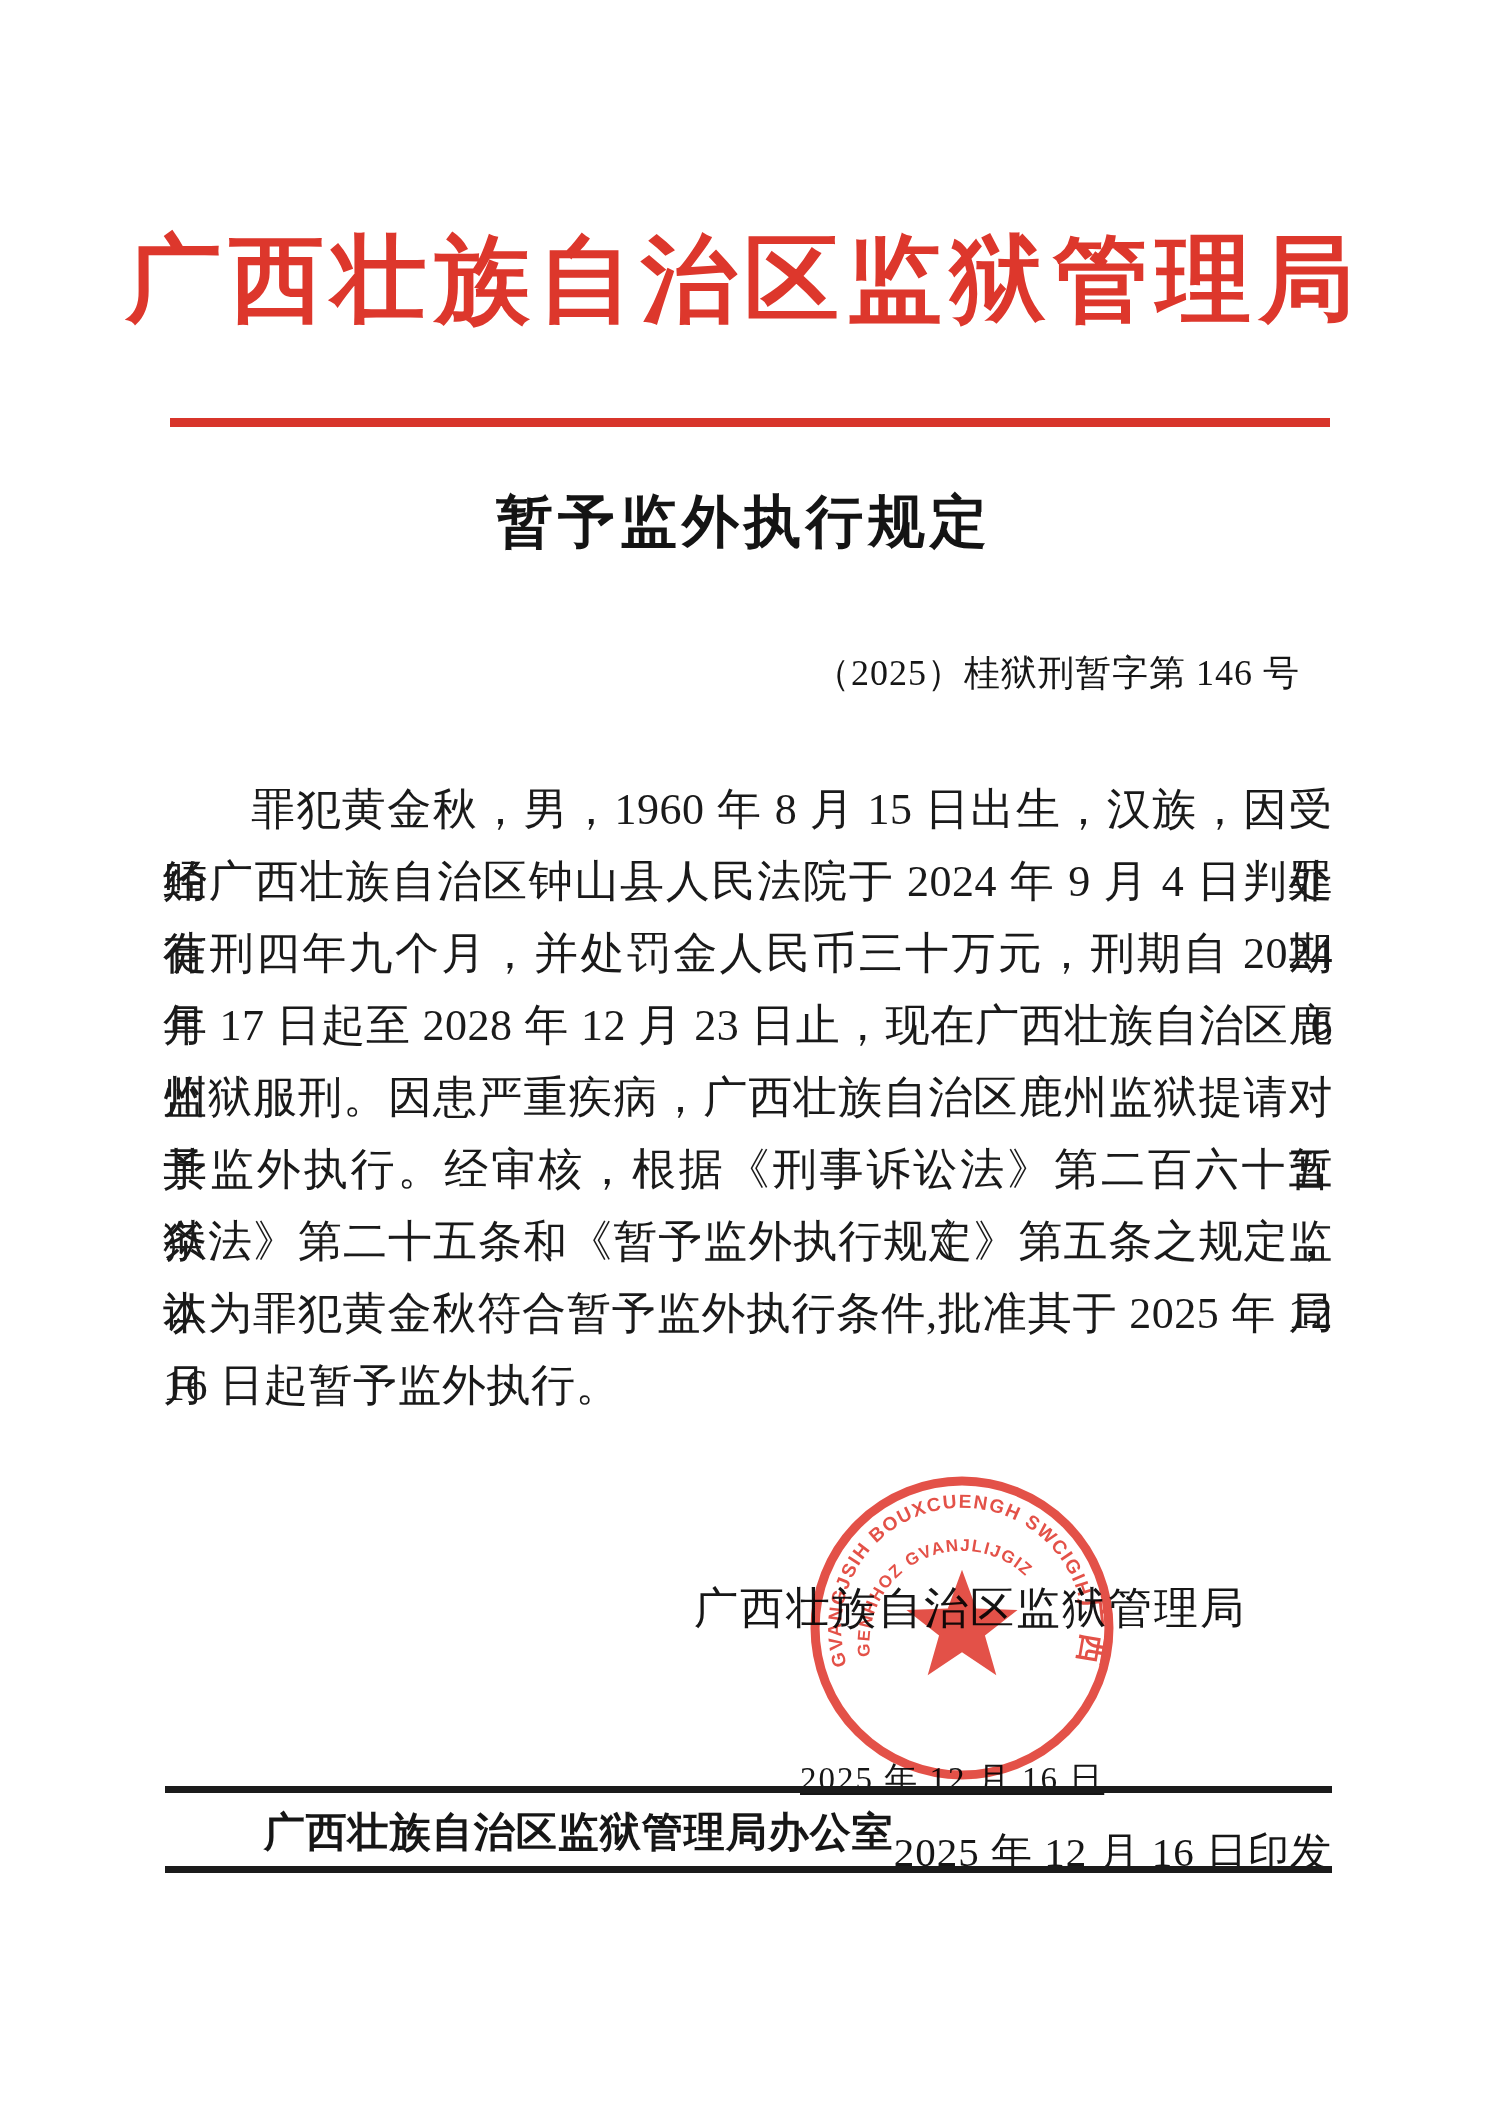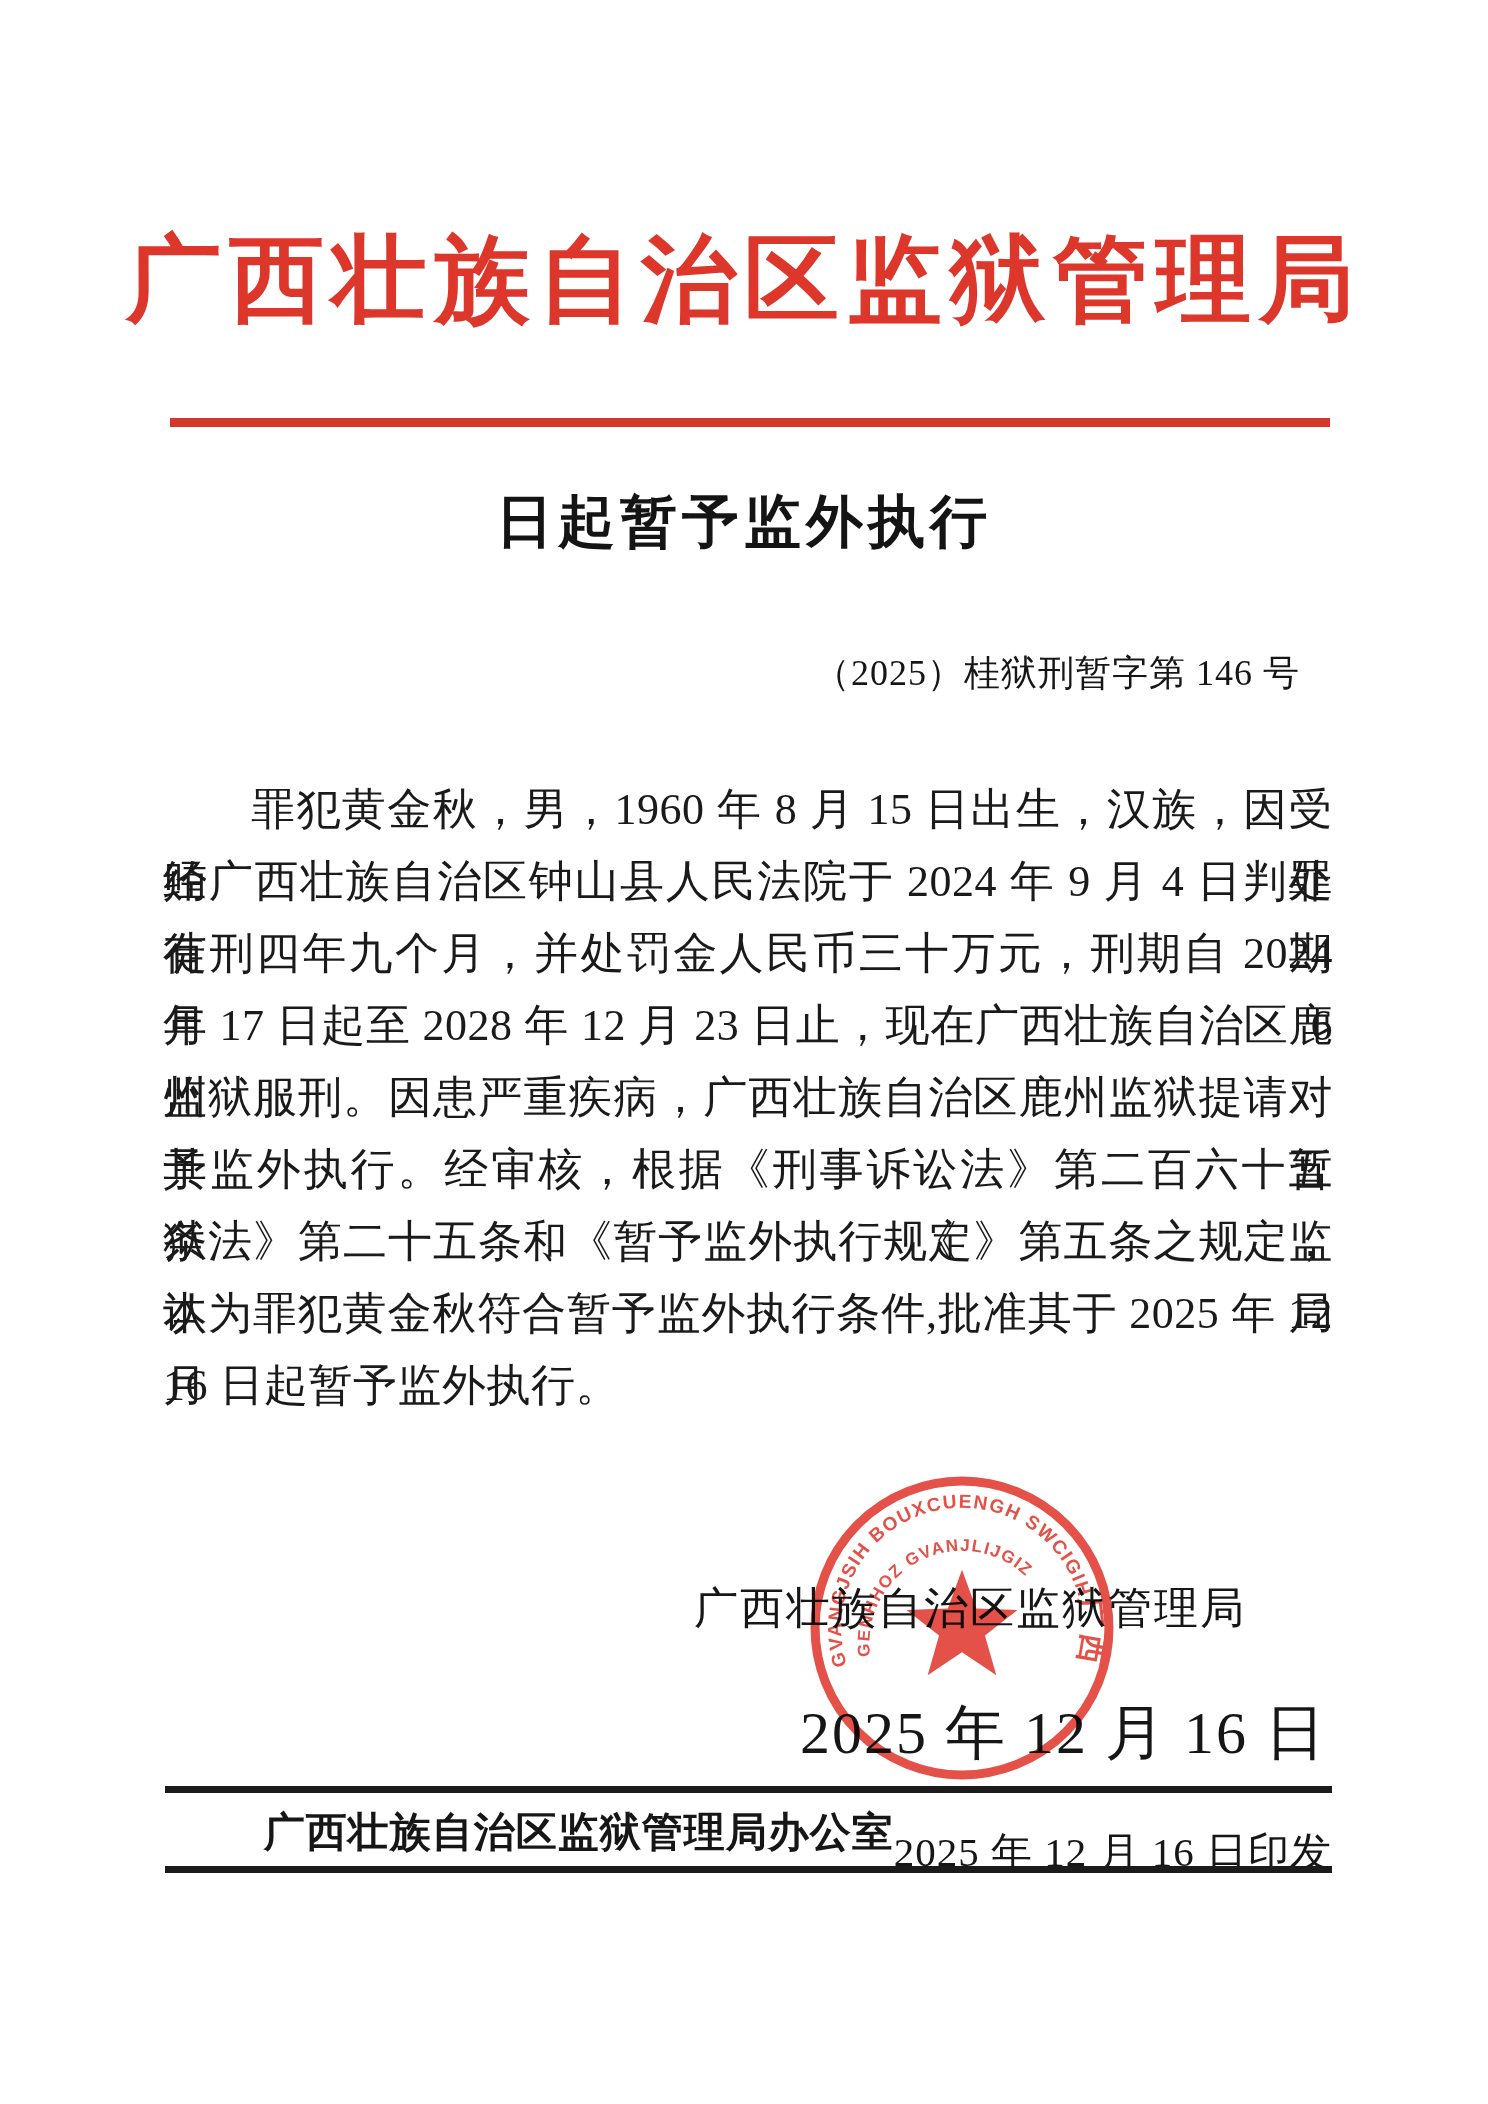--- a/index.html
+++ b/index.html
@@ -59,23 +59,24 @@
   .body-line.jst{text-align:justify;text-align-last:justify;}
   .body-line.indent{text-indent:88px;}
   .body-line.last{text-align:left;}
   
   .sig-agency{
     position:absolute;top:1583px;left:694px;
     font-size:44px;line-height:52px;letter-spacing:2px;
     white-space:nowrap;
   }
   .sig-date{
-    position:absolute;top:1707px;left:800px;
-    font-size:60px;line-height:52px;letter-spacing:2px;
+    position:absolute;top:1753px;left:800px;
+    font-size:33px;line-height:52px;letter-spacing:2px;
     white-space:nowrap;
+    text-decoration:underline;
   }
   
   .seal{
     position:absolute;top:1472px;left:806px;
     width:312px;height:312px;
     mix-blend-mode:multiply;
     opacity:.88;
   }
   
   .footer-rule{position:absolute;left:165px;width:1167px;height:7px;background:#1b1b1b;}
@@ -90,21 +91,21 @@
   .footer-date{font-size:41px;letter-spacing:1px;white-space:nowrap;margin-top:41px;}
 </style>
 </head>
 <body>
 
 <div class="page">
 
   <div class="agency-title">广西壮族自治区监狱管理局</div>
   <div class="red-rule"></div>
 
-  <div class="doc-title">日起暂予监外执行</div>
+  <div class="doc-title">暂予监外执行规定</div>
   <div class="doc-number">（2025）桂狱刑暂字第 146 号</div>
 
   <div class="body-block">
     <div class="body-line jst indent">罪犯黄金秋，男，1960 年 8 月 15 日出生，汉族，因受贿罪</div>
     <div class="body-line jst">经广西壮族自治区钟山县人民法院于 2024 年 9 月 4 日判处有期</div>
     <div class="body-line jst">徒刑四年九个月，并处罚金人民币三十万元，刑期自 2024 年 6</div>
     <div class="body-line jst">月 17 日起至 2028 年 12 月 23 日止，现在广西壮族自治区鹿州</div>
     <div class="body-line jst">监狱服刑。因患严重疾病，广西壮族自治区鹿州监狱提请对其暂</div>
     <div class="body-line jst">予监外执行。经审核，根据《刑事诉讼法》第二百六十五条、《监</div>
     <div class="body-line jst">狱法》第二十五条和《暂予监外执行规定》第五条之规定，本局</div>

